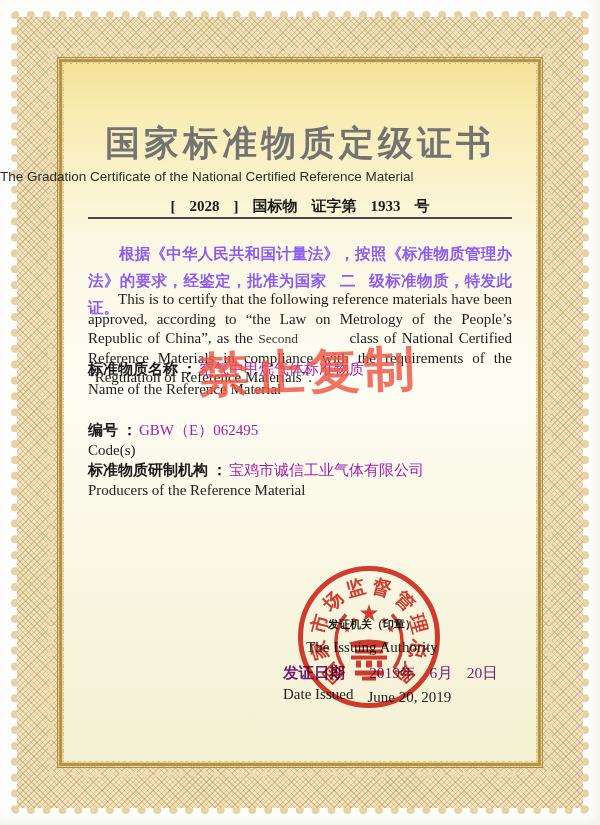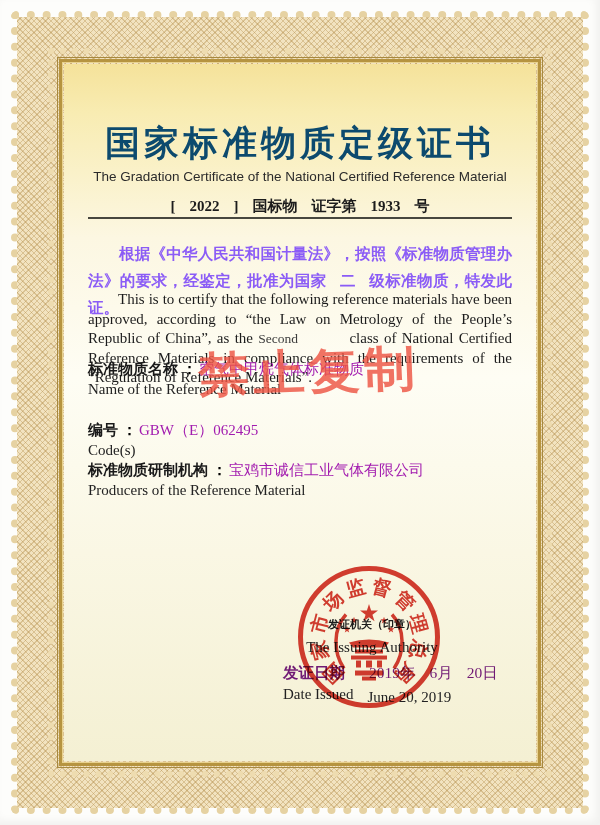--- a/index.html
+++ b/index.html
@@ -11,22 +11,22 @@
         background-image:
           repeating-linear-gradient(45deg, rgba(178,140,72,.38) 0 1px, transparent 1px 4px),
           repeating-linear-gradient(-45deg, rgba(178,140,72,.38) 0 1px, transparent 1px 4px);}
   .scallop-inner{position:absolute;inset:48px;border:6px dotted #eedcb0;border-radius:4px;}
   .goldline-outer{position:absolute;inset:57px;border:1px solid #a8893f;}
   .goldframe{position:absolute;inset:59px;border:3px solid #b69440;box-shadow:inset 0 0 0 1px #e8d28e;}
   .inner{position:absolute;inset:64px;
          background:linear-gradient(180deg,#f5e29a 0%,#f8ecb2 7%,#fcf7e2 25%,#fefdf4 45%,#faf7e4 70%,#f4f0d3 100%);}
   
   .title-cn{position:absolute;left:0;right:0;top:120px;text-align:center;font-size:35px;font-weight:700;
-            letter-spacing:4px;color:#0c4a6e;}
-  .title-en{position:absolute;left:0;right:0;top:169px;text-align:center;font-size:13.5px;color:#2b2b2b;
+            letter-spacing:4px;color:#737373;}
+  .title-en{position:absolute;left:0;right:0;top:169px;font-size:13.5px;color:#2b2b2b;
             font-family:"Liberation Sans",sans-serif;}
   .serial{position:absolute;left:0;right:0;top:197px;text-align:center;font-size:15px;font-weight:700;color:#1c1c1c;}
   .serial span{margin:0 7px;}
   .rule{position:absolute;left:88px;width:424px;top:217px;height:2px;background:#47473f;}
   .para-cn{position:absolute;left:88px;width:424px;top:240px;font-size:15.5px;line-height:27px;
            font-weight:700;color:#8b5cf6;text-indent:2em;text-align:justify;}
   .para-cn .blankgap{display:inline-block;width:13px;}
   .para-en{position:absolute;left:88px;width:424px;top:290px;font-size:15px;line-height:19.5px;
            color:#1c1c1c;text-align:justify;text-indent:2em;}
   .para-en .filled{font-size:13.5px;color:#3d3d3d;margin-right:2px;}
@@ -70,21 +70,21 @@
   <div class="scallop-outer"></div>
   <div class="lace"></div>
   <div class="scallop-inner"></div>
   <div class="goldline-outer"></div>
   <div class="goldframe"></div>
   <div class="inner"></div>
 
   <div class="title-cn">国家标准物质定级证书</div>
   <div class="title-en">The Gradation Certificate of the National Certified Reference Material</div>
   <div class="serial">
-    <span>[</span><span>2022</span><span>]</span><span>国标物</span><span>证字第</span><span>1933</span><span>号</span>
+    <span>[</span><span>2028</span><span>]</span><span>国标物</span><span>证字第</span><span>1933</span><span>号</span>
   </div>
   <div class="rule"></div>
 
   <div class="para-cn">
     <span>根据《中华人民共和国计量法》，按照《标准物质管理办法》的要求，经鉴定，批准为国家</span><span class="blankgap"></span><span>二</span><span class="blankgap"></span><span>级标准物质，特发此证。</span>
   </div>
   <div class="para-en">
     <span>This is to certify that the following reference materials have been approved, according to “the Law on Metrology of the People’s Republic of China”, as the</span>
     <span class="filled">Second</span><span class="blankgap"></span>
     <span>class of National Certified Reference Materials in compliance with the requirements of the “Regulation of Reference Materials”.</span>

